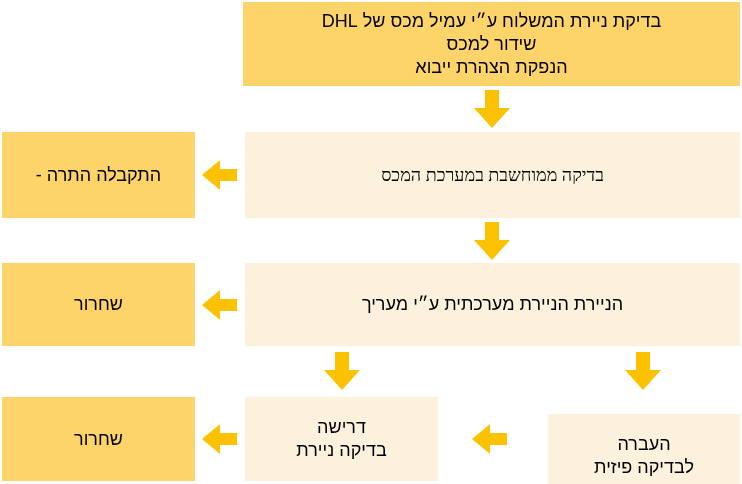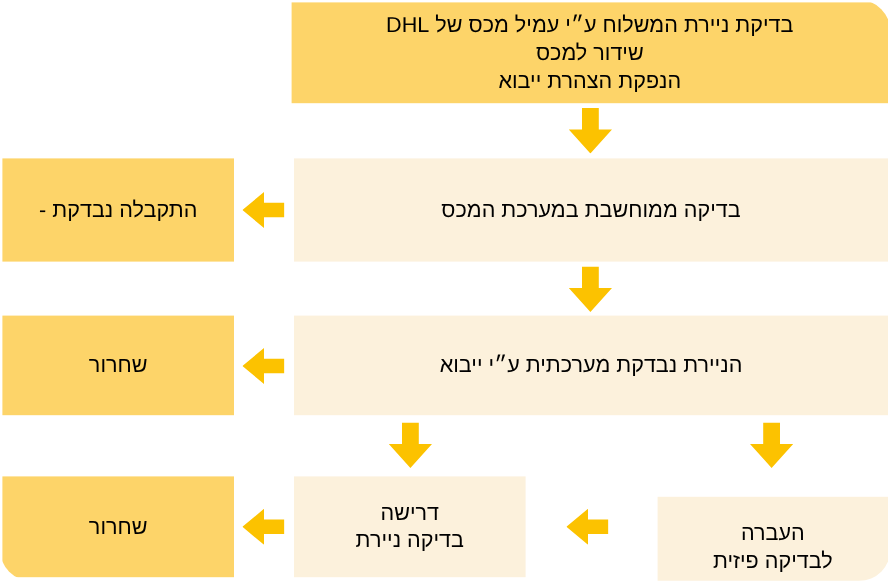--- a/index.html
+++ b/index.html
@@ -10,36 +10,36 @@
     --text: #000000;
   }
   * { box-sizing: border-box; }
   html, body { margin: 0; padding: 0; }
   body {
     width: 742px; height: 484px;
     background: var(--background);
     font-family: "Liberation Sans", "DejaVu Sans", sans-serif;
     color: var(--text);
   }
-  .canvas { position: relative; width: 742px; height: 484px; overflow: hidden; border-radius: 26px; }
+  .canvas { position: relative; width: 742px; height: 484px; overflow: hidden; }
   .box {
     position: absolute;
     display: flex; flex-direction: column;
     align-items: center; justify-content: center;
     text-align: center;
     font-size: 18px; line-height: 23px;
     color: var(--text);
   }
   .yellow { background: var(--box-yellow); }
   .cream  { background: var(--box-cream); }
   .arrow { position: absolute; color: var(--arrow-gold); display: block; }
 
   
   #node-top       { left: 243px; top: 2px;   width: 497px; height: 84px; }
-  #node-computer  { left: 245px; top: 132px; width: 495px; height: 86px; }
+  #node-computer  { left: 245px; top: 132px; width: 495px; height: 86px; font-family: Liberation Serif, serif; }
   #node-permit    { left: 2px;   top: 132px; width: 193px; height: 86px; }
   #node-appraiser { left: 245px; top: 263px; width: 495px; height: 83px; }
   #node-release2  { left: 2px;   top: 263px; width: 193px; height: 83px; }
   #node-physical  { left: 548px; top: 414px; width: 192px; height: 84px; }
   #node-request   { left: 245px; top: 397px; width: 193px; height: 84px; }
   #node-release3  { left: 2px;   top: 397px; width: 193px; height: 84px; }
 
   
   #arr-d1 { left: 474px; top: 90px;  }
   #arr-d2 { left: 474px; top: 222px; }
@@ -67,29 +67,29 @@
 
   <div class="box cream" id="node-computer" dir="rtl">
     <div>בדיקה ממוחשבת במערכת המכס</div>
   </div>
 
   <svg class="arrow" id="arr-l1" width="35" height="30" viewBox="0 0 35 30" aria-hidden="true">
     <polygon fill="currentColor" points="0,15 18,0 18,9 35,9 35,21 18,21 18,30"></polygon>
   </svg>
 
   <div class="box yellow" id="node-permit" dir="rtl">
-    <div>התקבלה נבדקת -</div>
+    <div>התקבלה התרה -</div>
   </div>
 
   <svg class="arrow" id="arr-d2" width="36" height="38" viewBox="0 0 36 38" aria-hidden="true">
     <polygon fill="currentColor" points="11,0 25,0 25,18 36,18 18,38 0,18 11,18"></polygon>
   </svg>
 
   <div class="box cream" id="node-appraiser" dir="rtl">
-    <div>הניירת נבדקת מערכתית ע״י ייבוא</div>
+    <div>הניירת הניירת מערכתית ע״י מעריך</div>
   </div>
 
   <svg class="arrow" id="arr-l2" width="35" height="30" viewBox="0 0 35 30" aria-hidden="true">
     <polygon fill="currentColor" points="0,15 18,0 18,9 35,9 35,21 18,21 18,30"></polygon>
   </svg>
 
   <div class="box yellow" id="node-release2" dir="rtl">
     <div>שחרור</div>
   </div>
 

